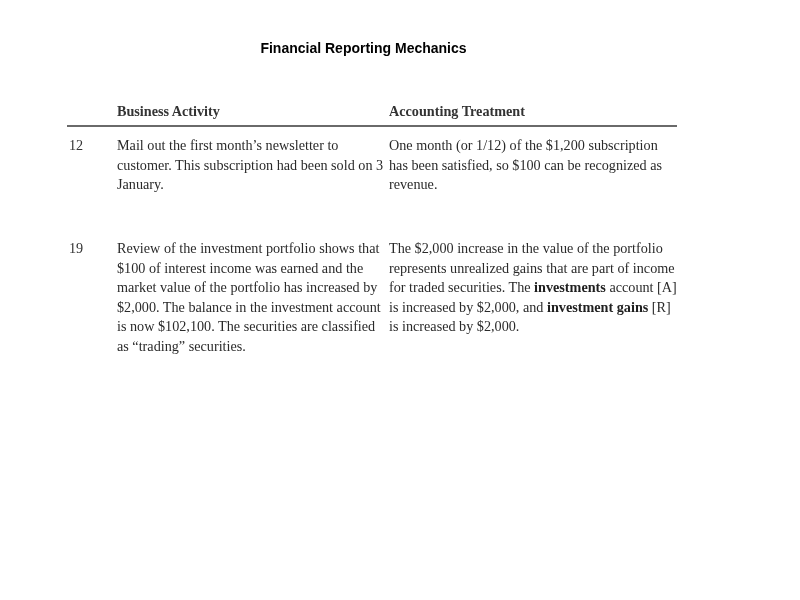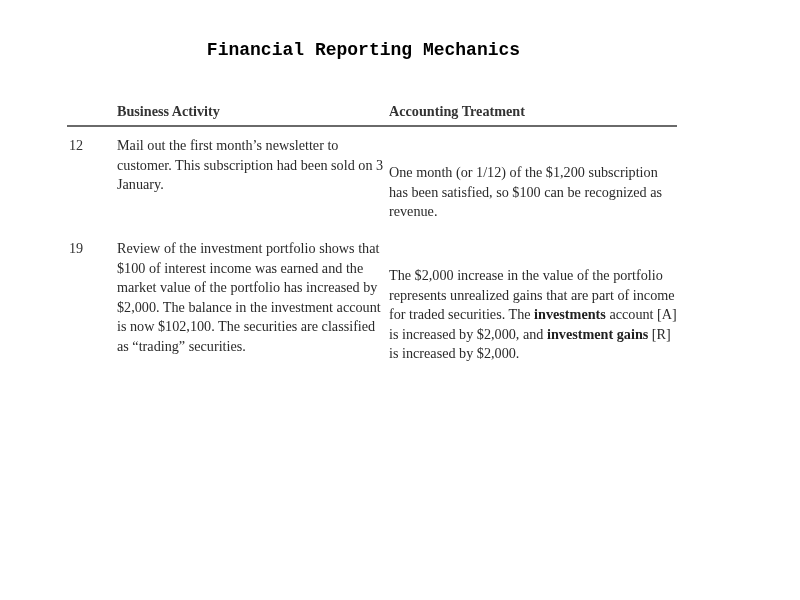--- a/index.html
+++ b/index.html
@@ -1,31 +1,31 @@
 <!DOCTYPE html>
 <html><head>
 <meta charset="utf-8">
 <style>
   html, body { margin: 0; padding: 0; background: #ffffff; }
   body { width: 800px; height: 600px; position: relative; overflow: hidden; }
   .title {
     position: absolute; left: 0; top: 40px; width: 727px; text-align: center;
-    font-family: Liberation Mono, monospace; font-weight: bold; font-size: 18px; color: #000;
+    font-family: Liberation Sans, sans-serif; font-weight: bold; font-size: 14px; color: #000;
   }
   .doc {
     position: absolute; left: 67px; top: 100px; width: 610px;
     font-family: "Liberation Serif", serif; color: #2a2a2a; font-size: 14.2px; line-height: 19.5px;
   }
   .hdr { position: relative; height: 24px; }
   .hdr span { position: absolute; top: 2px; font-weight: bold; color: #333; font-size: 14.2px; }
   .rule { position: absolute; left: 67px; top: 125px; width: 610px; height: 2px; background: #6a6a6a; }
   .row { position: absolute; left: 0; width: 610px; }
   .num { position: absolute; left: 2px; top: 0; color: #333; }
   .act { position: absolute; left: 50px; top: 0; width: 272px; }
-  .trt { position: absolute; left: 322px; top: 0; width: 290px; margin-top: 27px; }
+  .trt { position: absolute; left: 322px; top: 0; width: 290px; }
   .trt p { margin: 0 0 5px 0; }
   b { color: #1f1f1f; }
 </style>
 </head>
 <body>
 
 <div class="title">Financial Reporting Mechanics</div>
 
 <div class="rule"></div>
 

